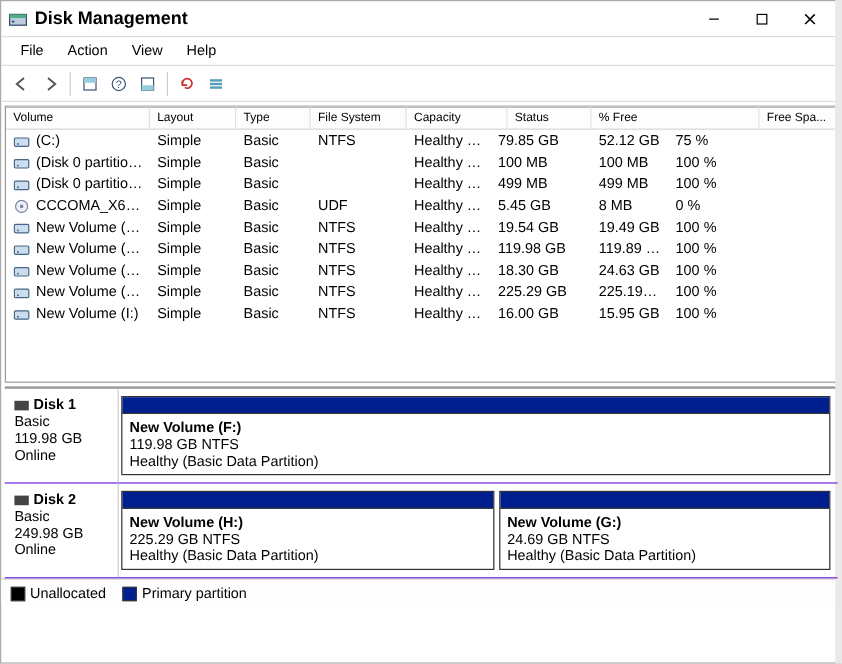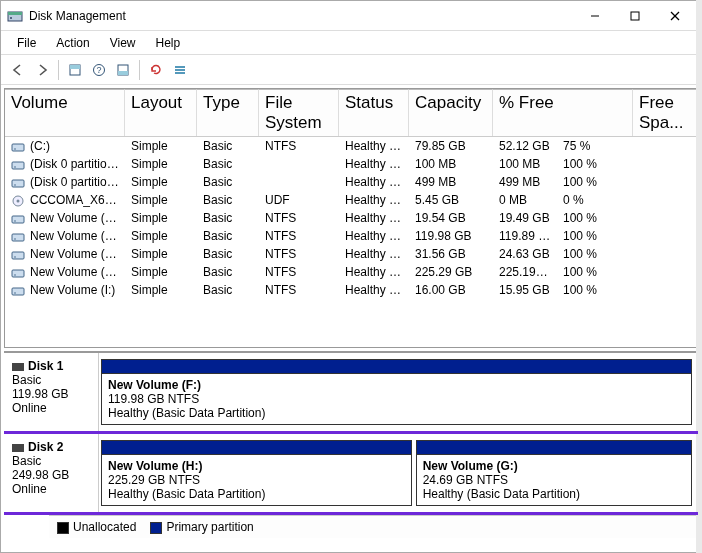--- a/index.html
+++ b/index.html
@@ -1,52 +1,52 @@
 <!DOCTYPE html>
 <html><head>
 <meta charset="utf-8">
 <style>
   * { box-sizing: border-box; margin: 0; padding: 0; }
   body { font-family: "Segoe UI", Tahoma, sans-serif; font-size: 12px; color: #000; background: #fff; width: 702px; height: 553px; overflow: hidden; border: 1px solid #aaa; }
   .titlebar { display: flex; align-items: center; height: 30px; padding: 0 6px; border-bottom: 1px solid #ddd; }
   .titlebar .app-icon { width: 16px; height: 16px; margin-right: 6px; }
-  .titlebar .title { flex: 1; font-size: 12px; }
+  .titlebar .title { flex: 1; font-size: 15px; font-weight: bold; }
   .titlebar .win-controls { display: flex; gap: 0; }
   .titlebar .win-btn { width: 40px; height: 28px; display: flex; align-items: center; justify-content: center; cursor: pointer; }
-  .menubar { display: flex; padding: 2px 6px; border-bottom: 1px solid #ddd; height: 24px; align-items: center; }
+  .menubar { display: flex; padding: 2px 6px; border-bottom: 1px solid #ddd; height: 24px; }
   .menubar .menu-item { padding: 2px 10px; cursor: pointer; }
   .toolbar { display: flex; align-items: center; height: 30px; padding: 2px 6px; border-bottom: 1px solid #ddd; gap: 2px; }
   .toolbar .tool-btn { width: 22px; height: 22px; display: flex; align-items: center; justify-content: center; border: 1px solid transparent; cursor: pointer; }
   .toolbar .sep { width: 1px; height: 20px; background: #ccc; margin: 0 3px; }
   .volume-list { border: 1px solid #999; margin: 3px; }
   .vl-header { display: flex; background: #fff; border-bottom: 1px solid #ccc; }
-  .vl-header .col { padding: 3px 6px; border-right: 1px solid #ddd; font-size: 17px; background: #fdfdfd; border-top: 1.5px solid #bbb; cursor: pointer; }
+  .vl-header .col { padding: 3px 6px; border-right: 1px solid #ddd; font-size: 10px; background: #fdfdfd; border-top: 1.5px solid #bbb; cursor: pointer; }
   .vl-body { height: 210px; overflow: auto; }
   .vl-row { display: flex; align-items: center; padding: 1px 0; }
   .vl-row .cell { padding: 1px 6px; overflow: hidden; white-space: nowrap; text-overflow: ellipsis; }
   .vl-row .vol-icon { width: 16px; height: 12px; display: inline-block; vertical-align: middle; margin-right: 3px; }
   .col-volume { width: 120px; }
   .col-layout { width: 72px; }
   .col-type { width: 62px; }
   .col-fs { width: 80px; }
   .col-status { width: 70px; }
   .col-capacity { width: 84px; }
   .col-free { width: 64px; }
   .col-pfree { width: 60px; flex:1; }
   .disk-panel { border-top: 2px solid #999; margin: 0 3px; }
-  .disk-row { display: flex; border-bottom: 3px solid #6d28d9; position: relative; }
+  .disk-row { display: flex; border-bottom: 1px solid #6d28d9; position: relative; }
   .disk-label { width: 95px; padding: 6px 8px; border-right: 1px solid #ccc; }
   .disk-label .disk-name { font-weight: bold; }
   .disk-label .disk-icon { width:12px; height:8px; background:#444; display:inline-block; margin-right:4px; vertical-align:middle;}
   .disk-parts { flex: 1; display: flex; padding: 6px 6px 6px 2px; gap: 4px; position: relative; }
   .part-box { border: 1px solid #333; flex: 1; display: flex; flex-direction: column; }
   .part-bar { height: 14px; background: #001f8f; border-bottom: 1px solid #333; }
   .part-content { padding: 4px 6px; }
   .part-content .pname { font-weight: bold; }
-  .legend { display: flex; align-items: center; padding: 4px 8px; border-top: 1px solid #ccc; gap: 14px; background:#fdfdfd;margin-left:48px;}
+  .legend { display: flex; align-items: center; padding: 4px 8px; border-top: 1px solid #ccc; gap: 14px; background:#fdfdfd;}
   .legend .swatch { width: 12px; height: 12px; display: inline-block; border: 1px solid #333; vertical-align: middle; margin-right: 4px; }
   .sw-unalloc { background: #000; }
   .sw-primary { background: #001f8f; }
   .scroll-hint { position:absolute; right:0; top:0; bottom:0; width:6px; background:#e9e9e9;}
   svg { display:block; }
 </style>
 </head>
 <body>
 
 <div class="titlebar">
@@ -130,22 +130,22 @@
       </svg>
     </div>
 </div>
 
 <div class="volume-list">
   <div class="vl-header">
     <div class="col col-volume">Volume</div>
     <div class="col col-layout">Layout</div>
     <div class="col col-type">Type</div>
     <div class="col col-fs">File System</div>
+    <div class="col col-capacity">Capacity</div>
     <div class="col col-status">Status</div>
-    <div class="col col-capacity">Capacity</div>
     <div class="col col-pfree">% Free</div>
     <div class="col col-free">Free Spa...</div>
   </div>
   <div class="vl-body" id="vl-body">
       <div class="vl-row">
         <div class="cell col-volume"><span class="vol-icon"><svg width="14" height="12">
               <rect x="1" y="3" width="12" height="7" rx="1" fill="#cde" stroke="#468"></rect>
               <circle cx="4" cy="8" r="0.8" fill="#468"></circle>
             </svg></span>(C:)</div>
         <div class="cell col-layout">Simple</div>
@@ -185,21 +185,21 @@
       <div class="vl-row">
         <div class="cell col-volume"><span class="vol-icon"><svg width="14" height="12">
               <circle cx="7" cy="6" r="5" fill="#eef" stroke="#789"></circle>
               <circle cx="7" cy="6" r="1.5" fill="#789"></circle>
             </svg></span>CCCOMA_X64FRE...</div>
         <div class="cell col-layout">Simple</div>
         <div class="cell col-type">Basic</div>
         <div class="cell col-fs">UDF</div>
         <div class="cell col-status">Healthy (P...</div>
         <div class="cell col-capacity">5.45 GB</div>
-        <div class="cell col-free">0 MB</div>
+        <div class="cell col-free">8 MB</div>
         <div class="cell col-pfree">0 %</div>
       </div>
       <div class="vl-row">
         <div class="cell col-volume"><span class="vol-icon"><svg width="14" height="12">
               <rect x="1" y="3" width="12" height="7" rx="1" fill="#cde" stroke="#468"></rect>
               <circle cx="4" cy="8" r="0.8" fill="#468"></circle>
             </svg></span>New Volume (E:)</div>
         <div class="cell col-layout">Simple</div>
         <div class="cell col-type">Basic</div>
         <div class="cell col-fs">NTFS</div>
@@ -223,21 +223,21 @@
       </div>
       <div class="vl-row">
         <div class="cell col-volume"><span class="vol-icon"><svg width="14" height="12">
               <rect x="1" y="3" width="12" height="7" rx="1" fill="#cde" stroke="#468"></rect>
               <circle cx="4" cy="8" r="0.8" fill="#468"></circle>
             </svg></span>New Volume (G:)</div>
         <div class="cell col-layout">Simple</div>
         <div class="cell col-type">Basic</div>
         <div class="cell col-fs">NTFS</div>
         <div class="cell col-status">Healthy (B...</div>
-        <div class="cell col-capacity">31.56 GB</div>
+        <div class="cell col-capacity">18.30 GB</div>
         <div class="cell col-free">24.63 GB</div>
         <div class="cell col-pfree">100 %</div>
       </div>
       <div class="vl-row">
         <div class="cell col-volume"><span class="vol-icon"><svg width="14" height="12">
               <rect x="1" y="3" width="12" height="7" rx="1" fill="#cde" stroke="#468"></rect>
               <circle cx="4" cy="8" r="0.8" fill="#468"></circle>
             </svg></span>New Volume (H:)</div>
         <div class="cell col-layout">Simple</div>
         <div class="cell col-type">Basic</div>

